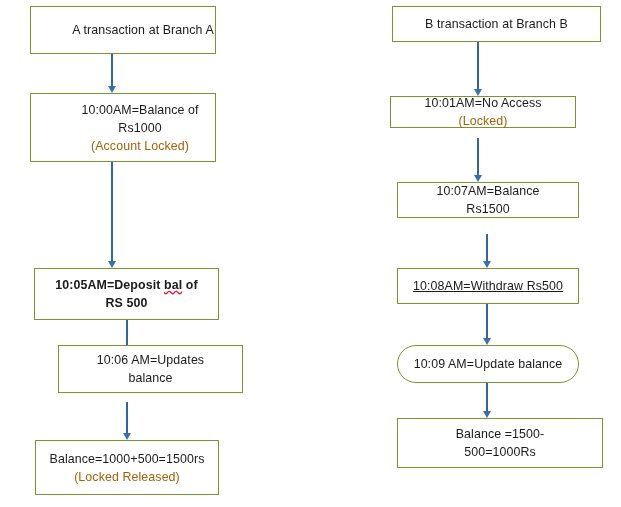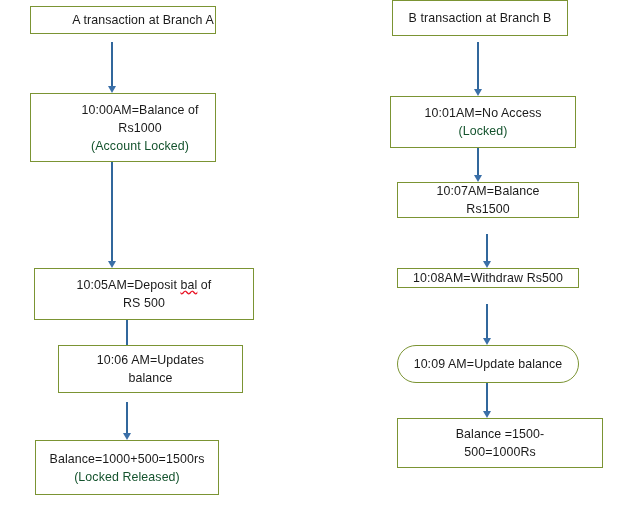--- a/index.html
+++ b/index.html
@@ -35,21 +35,21 @@
     color: #1a1a1a;
     font-size: 12.4px;
     line-height: 18px;
     letter-spacing: 0.1px;
   }
   .node .line {
     display: block;
     white-space: nowrap;
   }
   .node .line.alert {
-    color: #14532d;
+    color: #a16207;
   }
   .spell {
     text-decoration: underline;
     text-decoration-color: #e81123;
     text-decoration-style: wavy;
     text-decoration-skip-ink: none;
     text-underline-offset: 1px;
   }
   .connector {
     position: absolute;
@@ -87,29 +87,29 @@
       <div class="head"></div>
     </div>
     <div class="connector" style="left: 127px; top: 320px; height: 34px;">
       <div class="shaft" style="height: 28px;"></div>
       <div class="head"></div>
     </div>
     <div class="connector" style="left: 127px; top: 402px; height: 38px;">
       <div class="shaft" style="height: 32px;"></div>
       <div class="head"></div>
     </div>
-    <div class="node" style="left: 30px; top: 6px; width: 186px; height: 28px; padding-left: 40px;">
+    <div class="node" style="left: 30px; top: 6px; width: 186px; height: 48px; padding-left: 40px;">
       <span class="line"><span>A transaction at Branch A</span></span>
     </div>
     <div class="node" style="left: 30px; top: 93px; width: 186px; height: 69px; padding-left: 34px;">
       <span class="line"><span>10:00AM=Balance of</span></span>
       <span class="line"><span>Rs1000</span></span>
       <span class="line alert"><span>(Account Locked)</span></span>
     </div>
-    <div class="node" style="left: 34px; top: 268px; width: 220px; height: 52px;">
+    <div class="node" style="left: 34px; top: 268px; width: 185px; height: 52px; font-weight: bold;">
       <span class="line"><span>10:05AM=Deposit </span><span class="spell">bal</span><span> of</span></span>
       <span class="line"><span>RS 500</span></span>
     </div>
     <div class="node" style="left: 37px; top: 345px; width: 185px; height: 48px; margin-left: 21px;">
       <span class="line"><span>10:06  AM=Updates</span></span>
       <span class="line"><span>balance</span></span>
     </div>
     <div class="node" style="left: 35px; top: 440px; width: 184px; height: 55px;">
       <span class="line"><span>Balance=1000+500=1500rs</span></span>
       <span class="line alert"><span>(Locked Released)</span></span>
@@ -127,32 +127,32 @@
       <div class="head"></div>
     </div>
     <div class="connector" style="left: 487px; top: 304px; height: 41px;">
       <div class="shaft" style="height: 35px;"></div>
       <div class="head"></div>
     </div>
     <div class="connector" style="left: 487px; top: 383px; height: 35px;">
       <div class="shaft" style="height: 29px;"></div>
       <div class="head"></div>
     </div>
-    <div class="node" style="left: 392px; top: 0; width: 176px; height: 36px; align-items: center;">
+    <div class="node" style="left: 392px; top: 6px; width: 209px; height: 36px; align-items: center;">
       <span class="line"><span>B transaction at Branch B</span></span>
     </div>
-    <div class="node" style="left: 390px; top: 96px; width: 186px; height: 52px;">
+    <div class="node" style="left: 390px; top: 96px; width: 186px; height: 32px;">
       <span class="line"><span>10:01AM=No Access</span></span>
       <span class="line alert"><span>(Locked)</span></span>
     </div>
     <div class="node" style="left: 397px; top: 182px; width: 182px; height: 36px;">
       <span class="line"><span>10:07AM=Balance</span></span>
       <span class="line"><span>Rs1500</span></span>
     </div>
-    <div class="node" style="left: 397px; top: 268px; width: 182px; height: 20px;">
+    <div class="node" style="left: 397px; top: 268px; width: 182px; height: 36px; text-decoration: underline;">
       <span class="line"><span>10:08AM=Withdraw Rs500</span></span>
     </div>
     <div class="node" style="left: 397px; top: 345px; width: 182px; height: 38px; border-radius: 19px;">
       <span class="line"><span>10:09  AM=Update balance</span></span>
     </div>
     <div class="node" style="left: 397px; top: 418px; width: 206px; height: 50px;">
       <span class="line"><span>Balance =1500-</span></span>
       <span class="line"><span>500=1000Rs</span></span>
     </div>
   </div>

